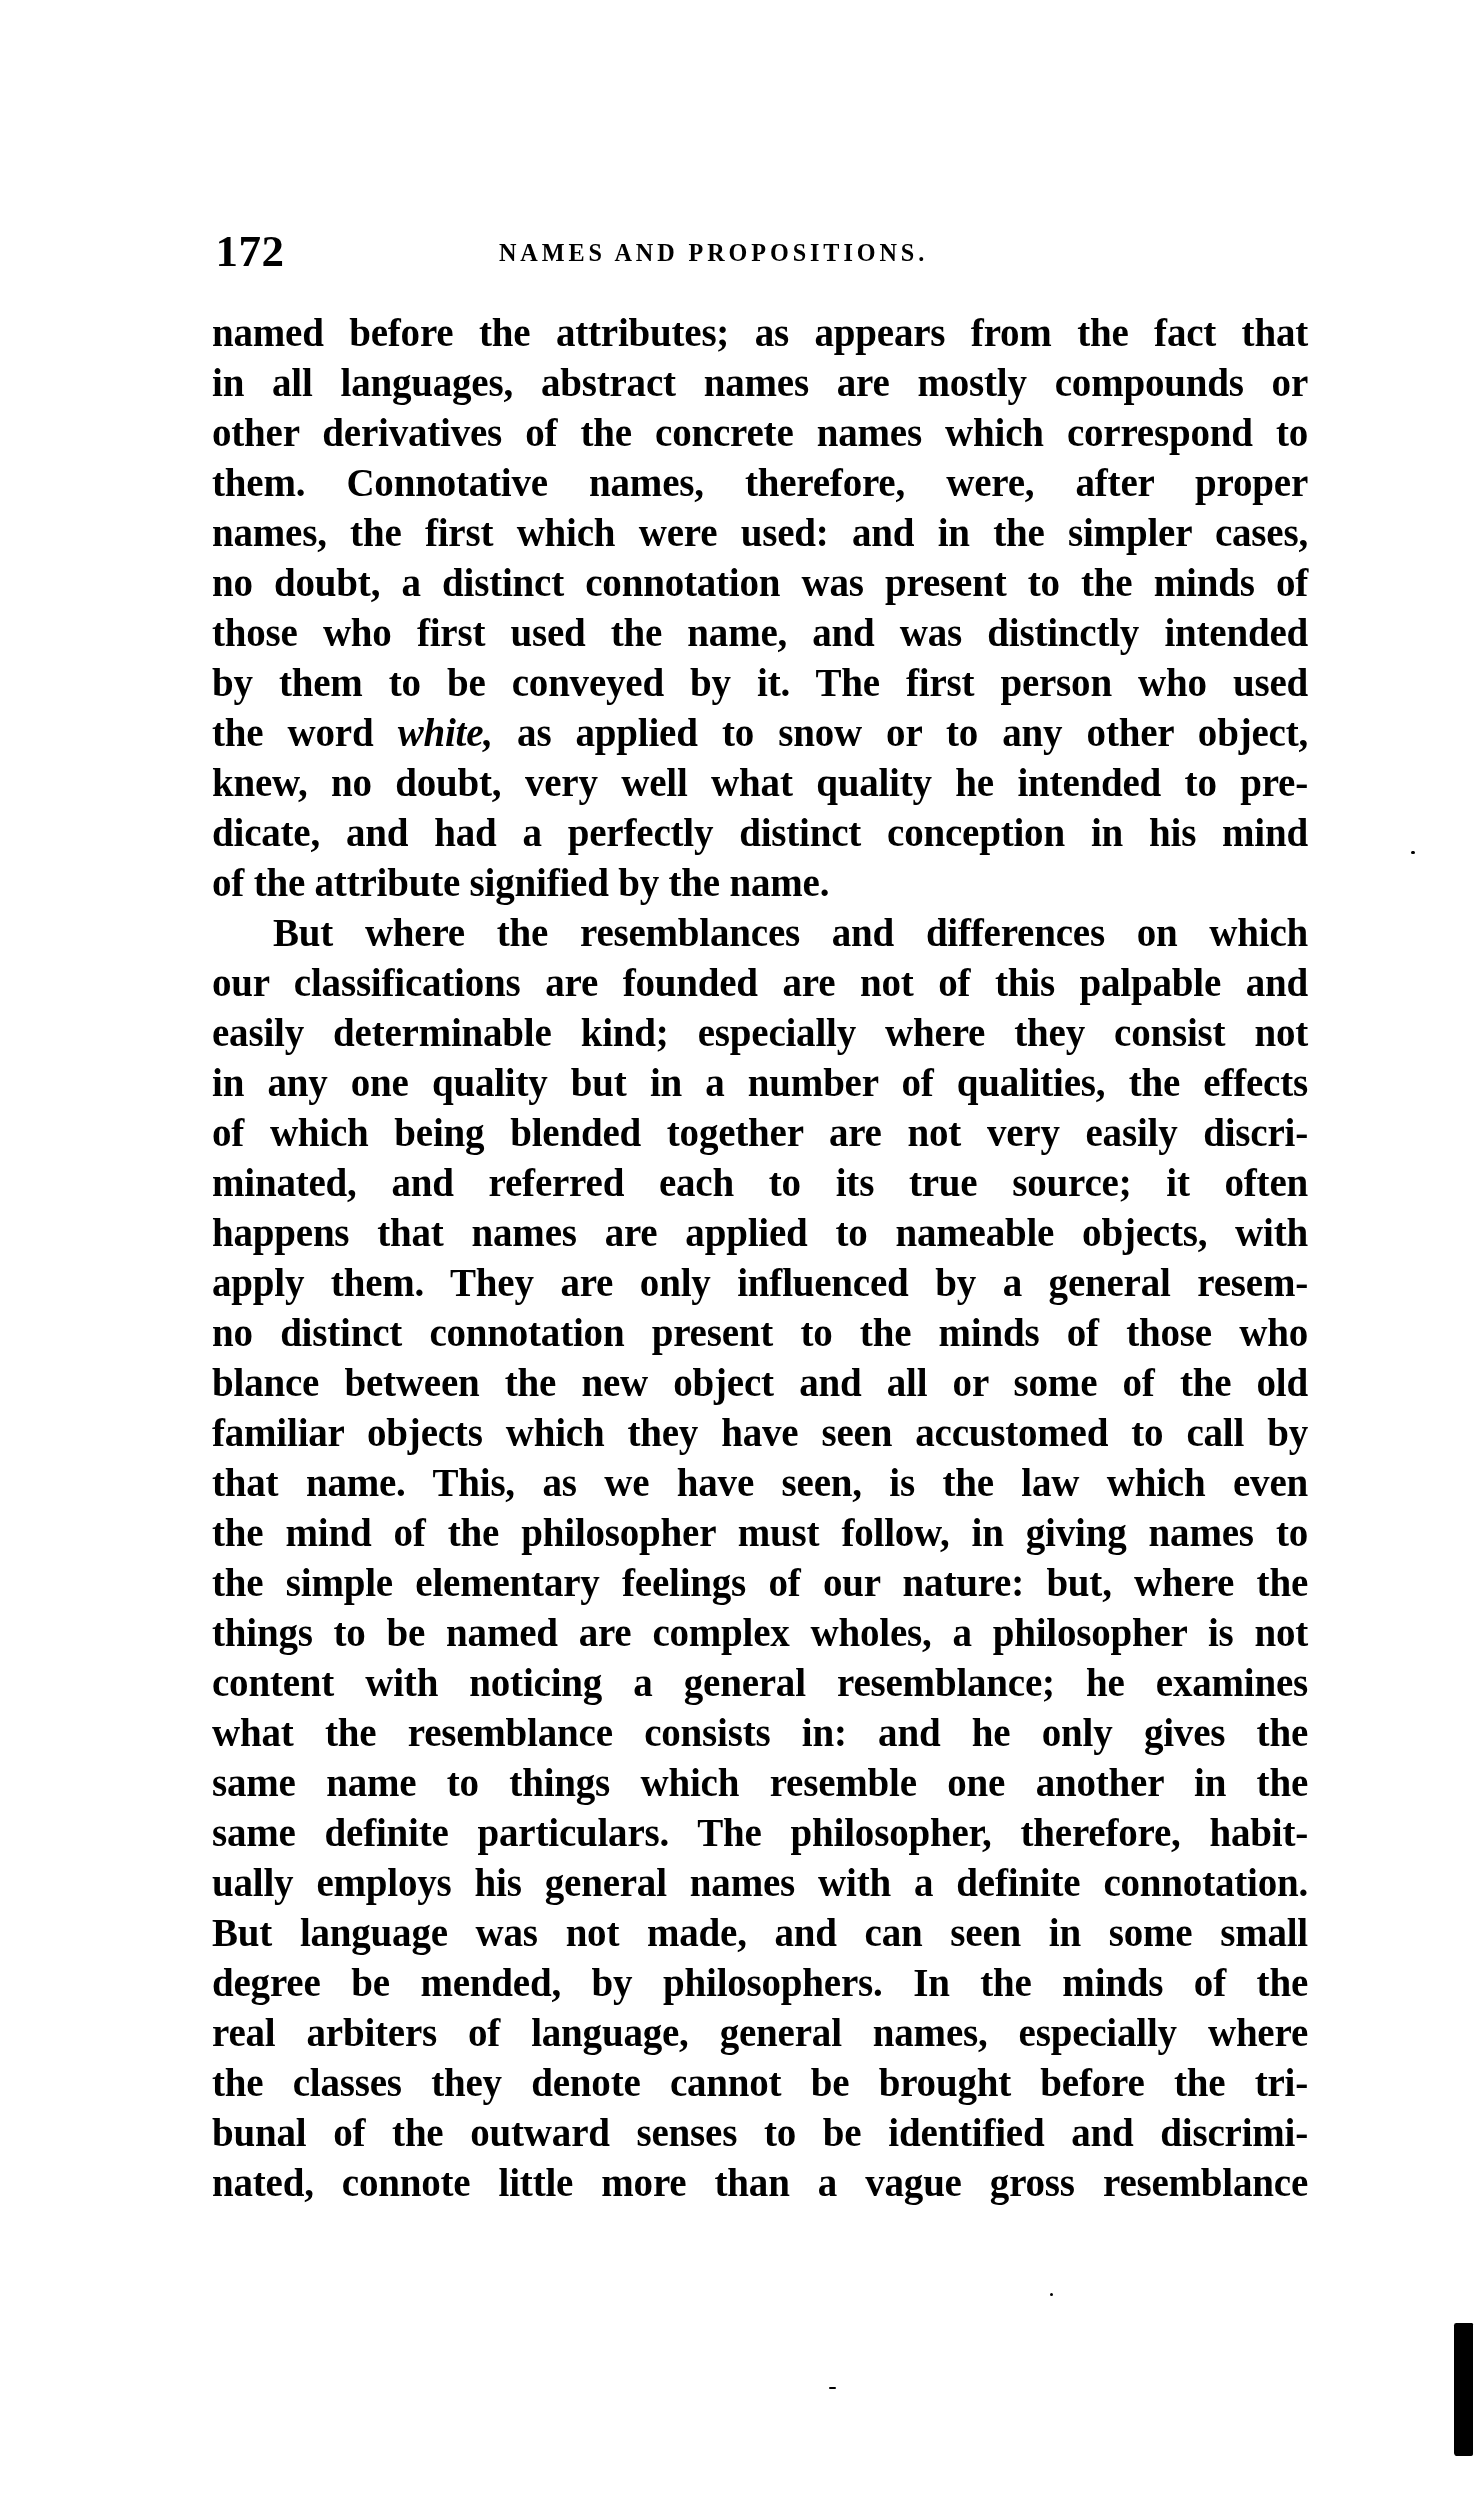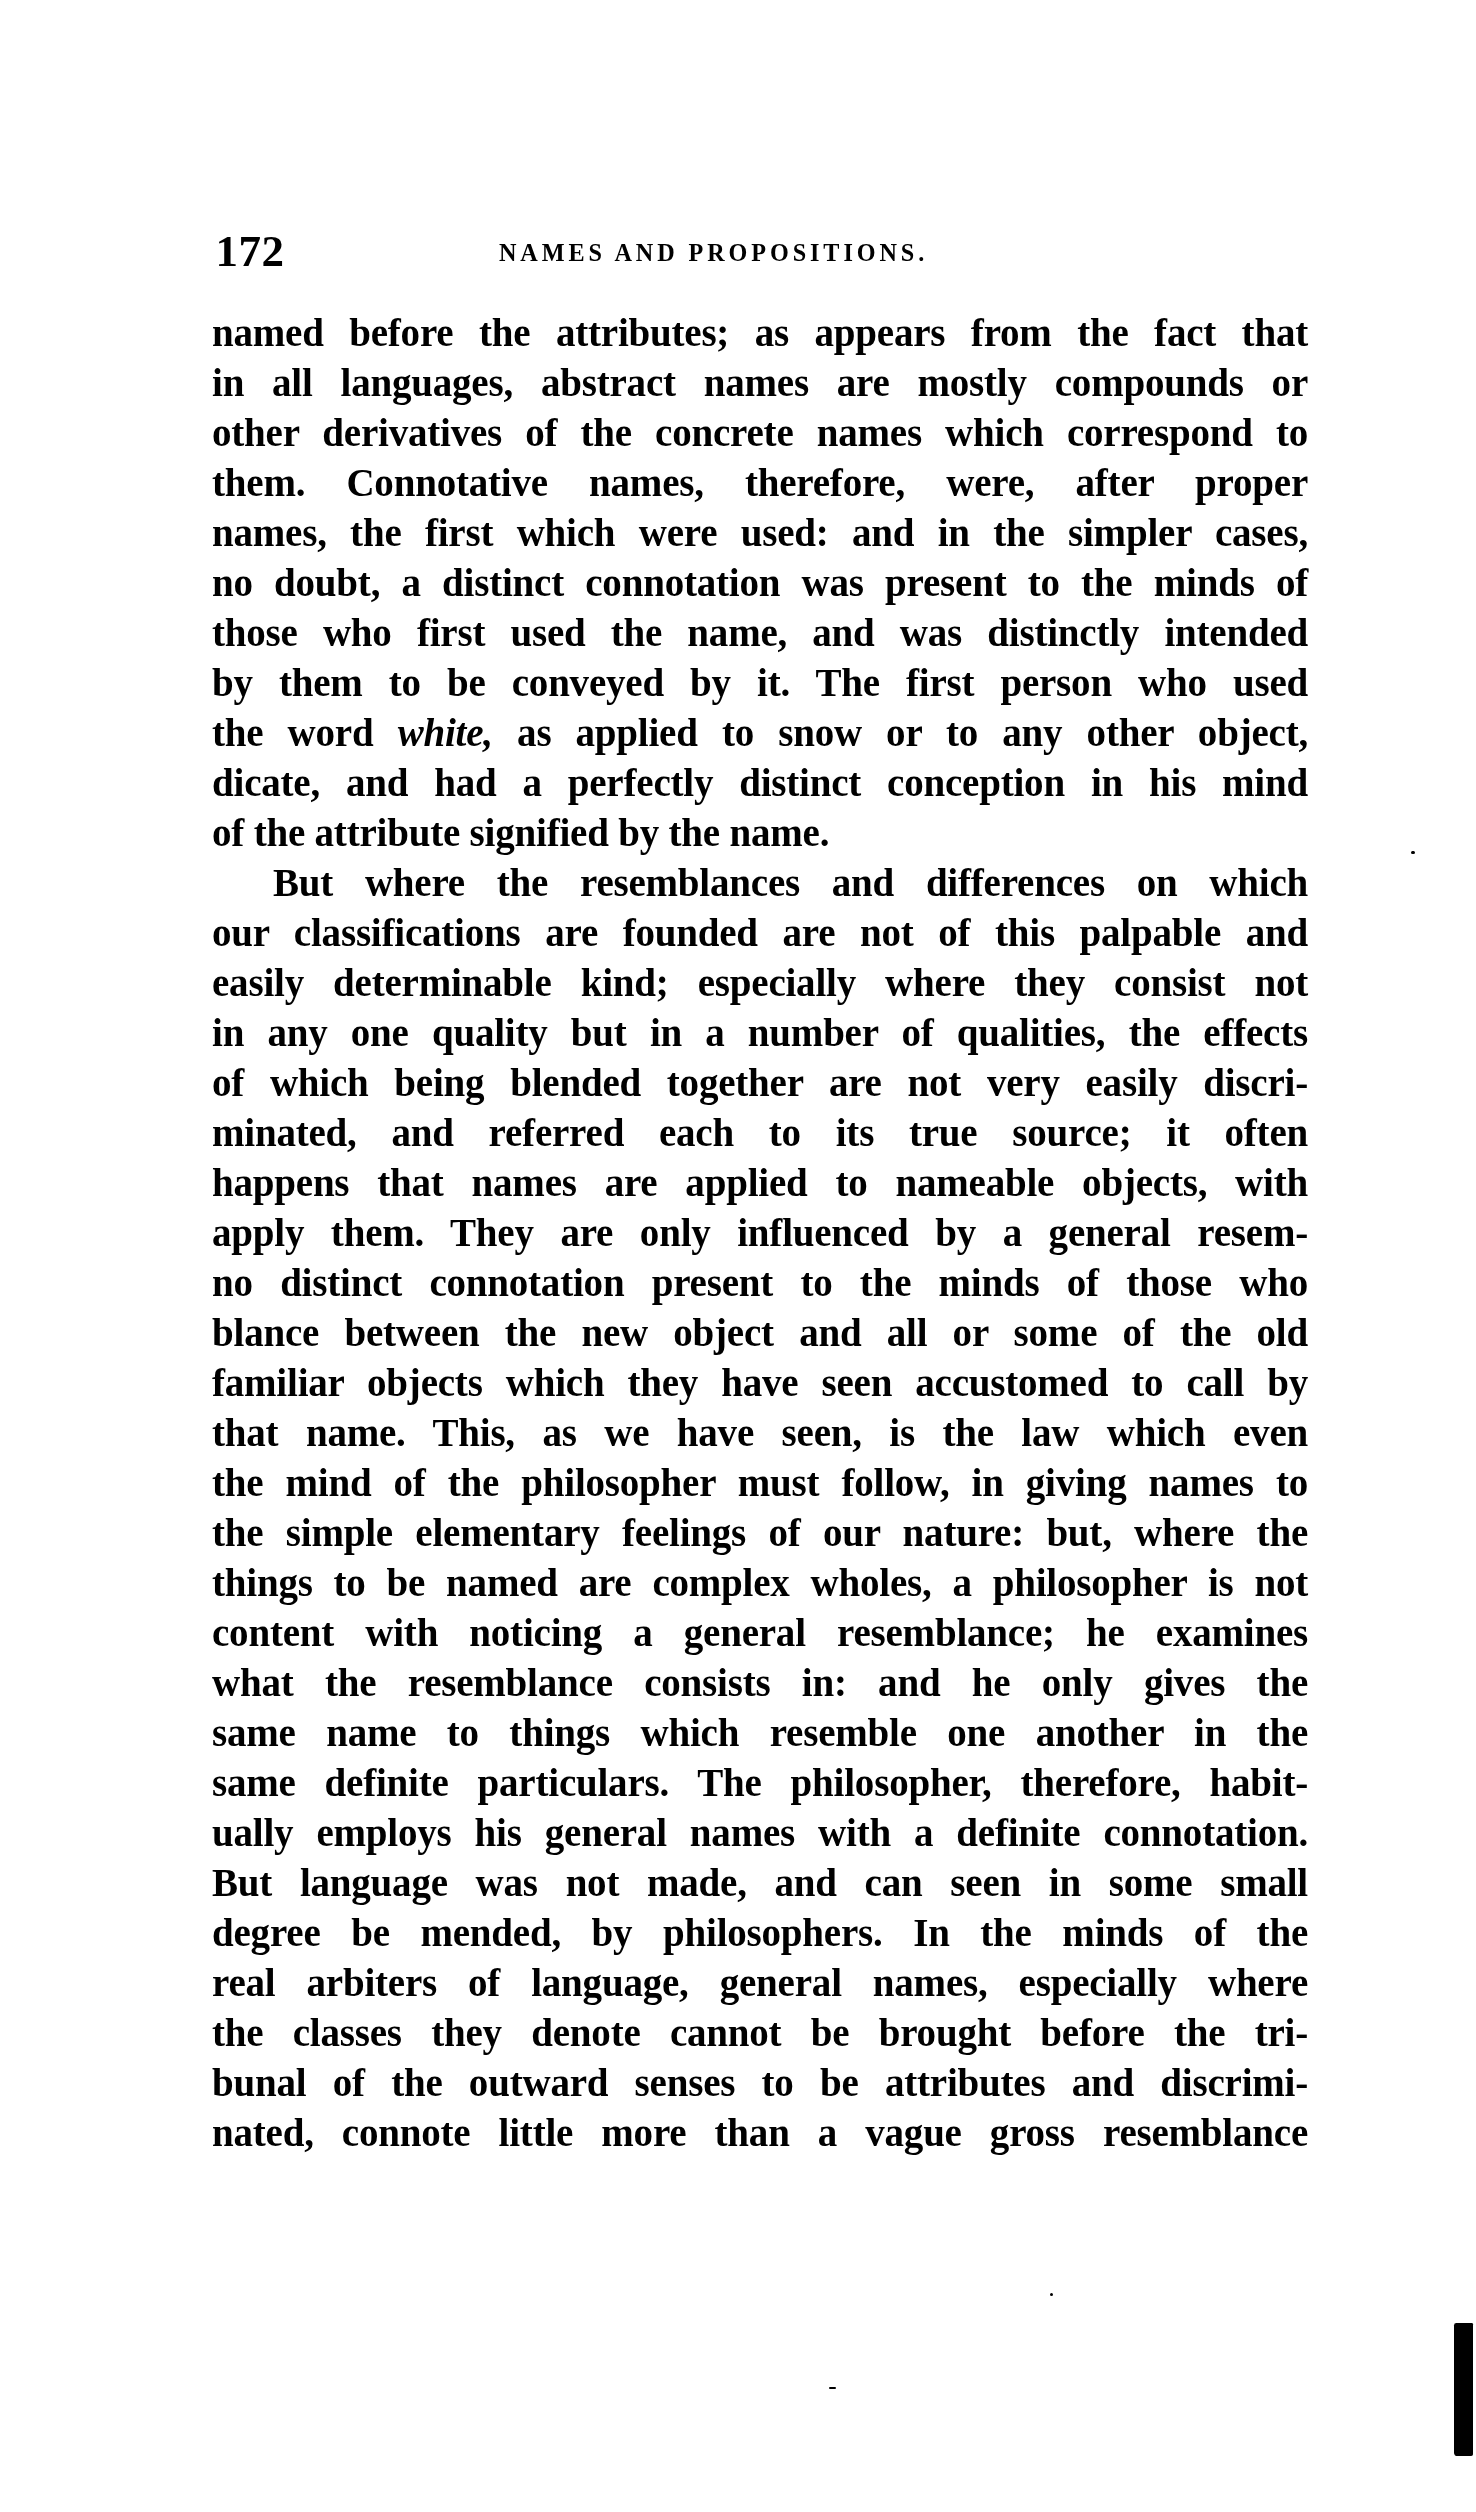--- a/index.html
+++ b/index.html
@@ -123,20 +123,21 @@
 
     <span class="line">named before the attributes; as appears from the fact that</span>
     <span class="line">in all languages, abstract names are mostly compounds or</span>
     <span class="line">other derivatives of the concrete names which correspond to</span>
     <span class="line">them.  Connotative names, therefore, were, after proper</span>
     <span class="line">names, the first which were used: and in the simpler cases,</span>
     <span class="line">no doubt, a distinct connotation was present to the minds of</span>
     <span class="line">those who first used the name, and was distinctly intended</span>
     <span class="line">by them to be conveyed by it.  The first person who used</span>
     <span class="line"><span>the word </span><em>white,</em><span> as applied to snow or to any other object,</span></span>
+    <span class="line">knew, no doubt, very well what quality he intended to pre-</span>
     <span class="line">dicate, and had a perfectly distinct conception in his mind</span>
     <span class="line last">of the attribute signified by the name.</span>
 
     <span class="line indent">But where the resemblances and differences on which</span>
     <span class="line">our classifications are founded are not of this palpable and</span>
     <span class="line">easily determinable kind; especially where they consist not</span>
     <span class="line">in any one quality but in a number of qualities, the effects</span>
     <span class="line">of which being blended together are not very easily discri-</span>
     <span class="line">minated, and referred each to its true source; it often</span>
     <span class="line">happens that names are applied to nameable objects, with</span>
@@ -150,21 +151,21 @@
     <span class="line">things to be named are complex wholes, a philosopher is not</span>
     <span class="line">content with noticing a general resemblance; he examines</span>
     <span class="line">what the resemblance consists in: and he only gives the</span>
     <span class="line">same name to things which resemble one another in the</span>
     <span class="line">same definite particulars.  The philosopher, therefore, habit-</span>
     <span class="line">ually employs his general names with a definite connotation.</span>
     <span class="line">But language was not made, and can seen in some small</span>
     <span class="line">degree be mended, by philosophers.  In the minds of the</span>
     <span class="line">real arbiters of language, general names, especially where</span>
     <span class="line">the classes they denote cannot be brought before the tri-</span>
-    <span class="line">bunal of the outward senses to be attributes and discrimi-</span>
+    <span class="line">bunal of the outward senses to be identified and discrimi-</span>
     <span class="line">nated, connote little more than a vague gross resemblance</span>
   </div>
 
   <div class="mark mark-dot-1"></div>
   <div class="mark mark-dot-2"></div>
   <div class="mark mark-dash"></div>
   <div class="mark mark-bar"></div>
 </div>
 
 

